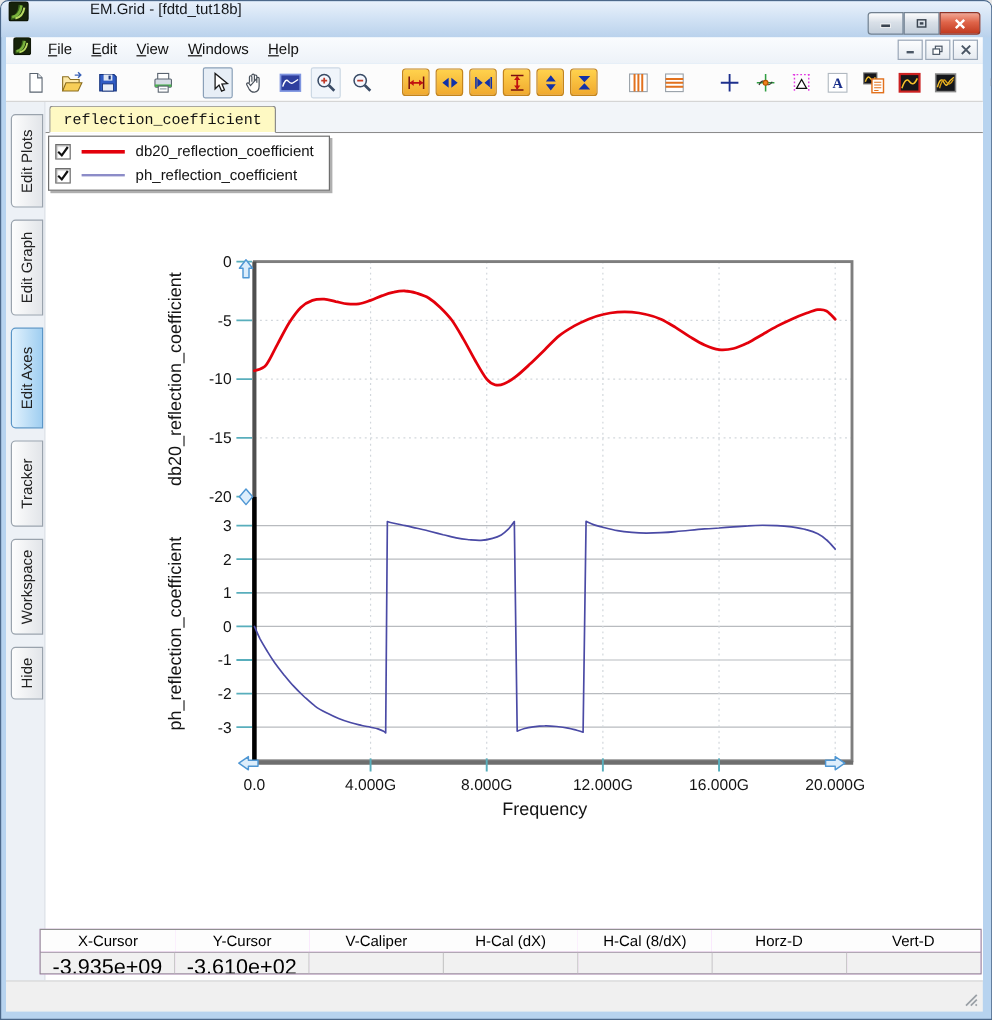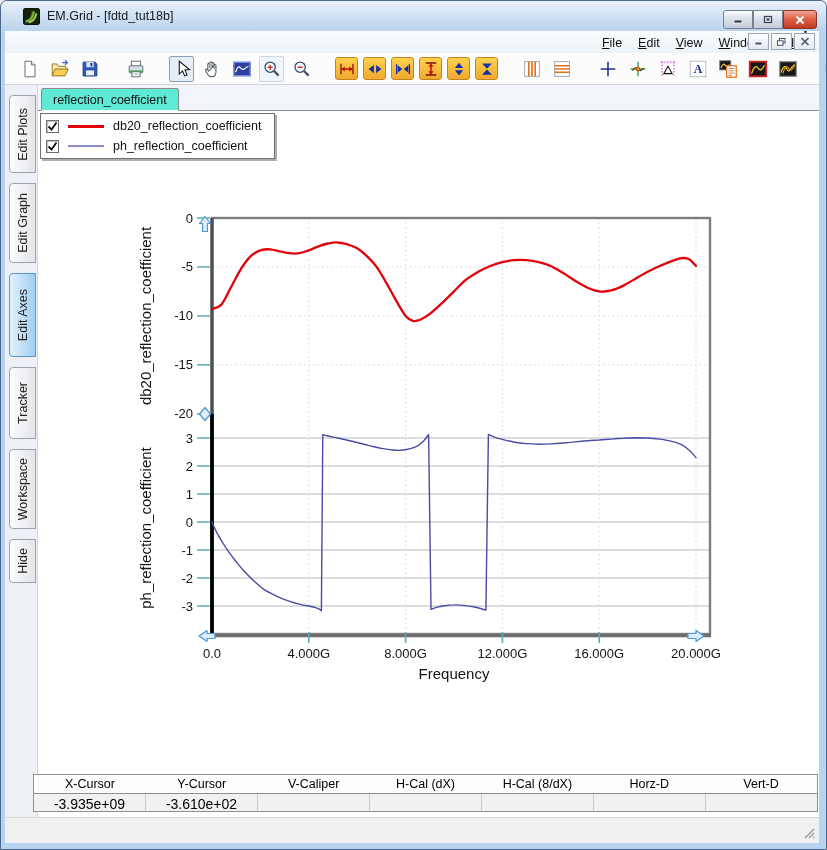--- a/index.html
+++ b/index.html
@@ -2,31 +2,31 @@
 <html><head>
 <meta charset="utf-8">
 <style>
   html,body{margin:0;padding:0;background:#e8e8e8;font-family:"Liberation Sans",sans-serif;}
   *{box-sizing:border-box;}
   .window{position:relative;width:827px;height:850px;background:#b7d3ef;border:1px solid #4c688a;
           border-radius:7px 7px 0 0;overflow:hidden;}
   
   .titlebar{position:absolute;left:0;right:0;top:0;height:30px;
             background:linear-gradient(#e9f1fb,#d3e3f5 45%,#bad2ec);
-            display:flex;align-items:center;padding-left:22px;}
+            display:flex;padding-left:6px;gap:44px;}
   .titlebar .ttl{font-size:12.5px;color:#15181c;margin-left:7px;}
   .winbtns{position:absolute;right:9px;top:9px;display:flex;}
   .wbtn{width:30px;height:19px;border:1px solid #72808f;background:linear-gradient(#fdfdfd,#d9e0e8 45%,#c3ceda);
         display:flex;align-items:center;justify-content:center;}
   .wbtn:first-child{border-radius:3px 0 0 3px;}
   .wbtn.close{width:34px;border-radius:0 3px 3px 0;border-color:#8e3326;
         background:linear-gradient(#f2a693,#df6449 45%,#c0391f);}
   
   .menubar{position:absolute;left:4px;right:7px;top:30px;height:22px;
-           background:linear-gradient(#fafcfe,#edf2f8);display:flex;align-items:flex-end;padding-left:4px;flex-direction:column;}
+           background:linear-gradient(#fafcfe,#edf2f8);display:flex;align-items:flex-start;padding-left:4px;}
   .menu-item{font-size:12.5px;color:#111;padding:3px 8px;cursor:default;}
   .menu-item u{text-decoration:underline;}
   .mdibtns{position:absolute;right:4px;top:2px;display:flex;gap:2px;}
   .mbtn{width:21px;height:17px;border:1px solid #9aa7b7;background:linear-gradient(#fcfdfe,#e6ebf1);
         display:flex;align-items:center;justify-content:center;}
   
   .toolbar{position:absolute;left:4px;right:7px;top:52px;height:32px;background:#fcfcfc;
            border-bottom:1px solid #d5d5d5;display:flex;align-items:center;gap:5px;padding-left:12px;}
   .tb{width:25px;height:26px;display:flex;align-items:center;justify-content:center;flex:none;}
   .tb svg{width:22px;height:22px;}
@@ -38,38 +38,38 @@
   .tgap{width:11px;flex:none;}
   
   .main{position:absolute;left:4px;right:7px;top:84px;bottom:32px;background:#fff;display:flex;}
   .sidetabs{width:32px;background:#edf1f6;padding-top:10px;flex:none;}
   .vtab{width:27px;margin:0 0 10px 4px;border:1px solid #9aa3ad;border-radius:4px 0 0 4px;
         background:linear-gradient(90deg,#fdfdfd,#e2e5e9);display:flex;align-items:center;justify-content:center;}
   .vtab span{writing-mode:vertical-rl;transform:rotate(180deg);font-size:12.5px;color:#222;white-space:nowrap;}
   .vtab.active{background:linear-gradient(90deg,#e2f2fd,#9fcef1);border-color:#5a96c8;}
   .content{flex:1;display:flex;flex-direction:column;border-left:1px solid #cfd6de;position:relative;background:#fff;}
   .tabbar{height:26px;background:#f2f5f9;border-bottom:1px solid #8c8c8c;position:relative;flex:none;}
-  .doctab{position:absolute;left:3px;top:3px;bottom:-1px;background:#5eead4;border:1px solid #8c8c8c;
-          border-bottom:1px solid #fff;border-radius:3px 3px 0 0;padding:4px 11px 0 11px;font-size:12.5px;color:#111;z-index:2;}
+  .doctab{position:absolute;left:3px;top:3px;bottom:-1px;background:#fef9c3;border:1px solid #8c8c8c;
+          border-bottom:1px solid #fff;border-radius:3px 3px 0 0;padding:4px 11px 0 11px;font-size:12.5px;color:#111;z-index:2;font-family:Liberation Mono, monospace;}
   .plot-host{position:relative;flex:1;background:#fff;overflow:hidden;}
   #chart{position:absolute;left:0;top:0;}
   
   .legend{position:absolute;left:2px;top:2px;z-index:5;background:#fff;border:1px solid #6f6f6f;
           box-shadow:2px 2px 0 rgba(110,110,110,.55);padding:2px 12px 2px 5px;}
   .lrow{display:flex;align-items:center;height:20px;gap:9px;}
   .lcheck{width:13px;height:13px;border:1px solid #6d6d6d;background:#fff;
           box-shadow:inset 1px 1px 1px rgba(0,0,0,.25);display:flex;align-items:center;justify-content:center;flex:none;}
   .lswatch{width:36px;flex:none;}
   .llabel{font-size:12.5px;color:#111;white-space:nowrap;}
   
   .ctable{position:absolute;left:28px;right:1px;bottom:5px;border:1px solid #8f8f8f;background:#f0abfc;z-index:6;}
   .crow{display:flex;}
   .crow.head{border-bottom:1px solid #8f8f8f;}
   .crow.head .cell{background:#fdfdfd;height:18px;font-size:12.5px;color:#000;}
-  .crow.vals .cell{background:#f1f1f1;height:17px;font-size:14px;color:#000;border-right:1px solid #c9c9c9;}
+  .crow.vals .cell{background:#f1f1f1;height:17px;font-size:18px;color:#000;border-right:1px solid #c9c9c9;}
   .crow.vals .cell:last-child{border-right:none;}
   .cell{flex:1;text-align:center;padding-top:2px;overflow:hidden;}
   
   .statusbar{position:absolute;left:4px;right:7px;bottom:6px;height:26px;background:#f0f0f0;border-top:1px solid #d8d8d8;}
   .grip{position:absolute;right:3px;bottom:3px;}
 </style>
 </head>
 <body>
 
 <div class="window">

